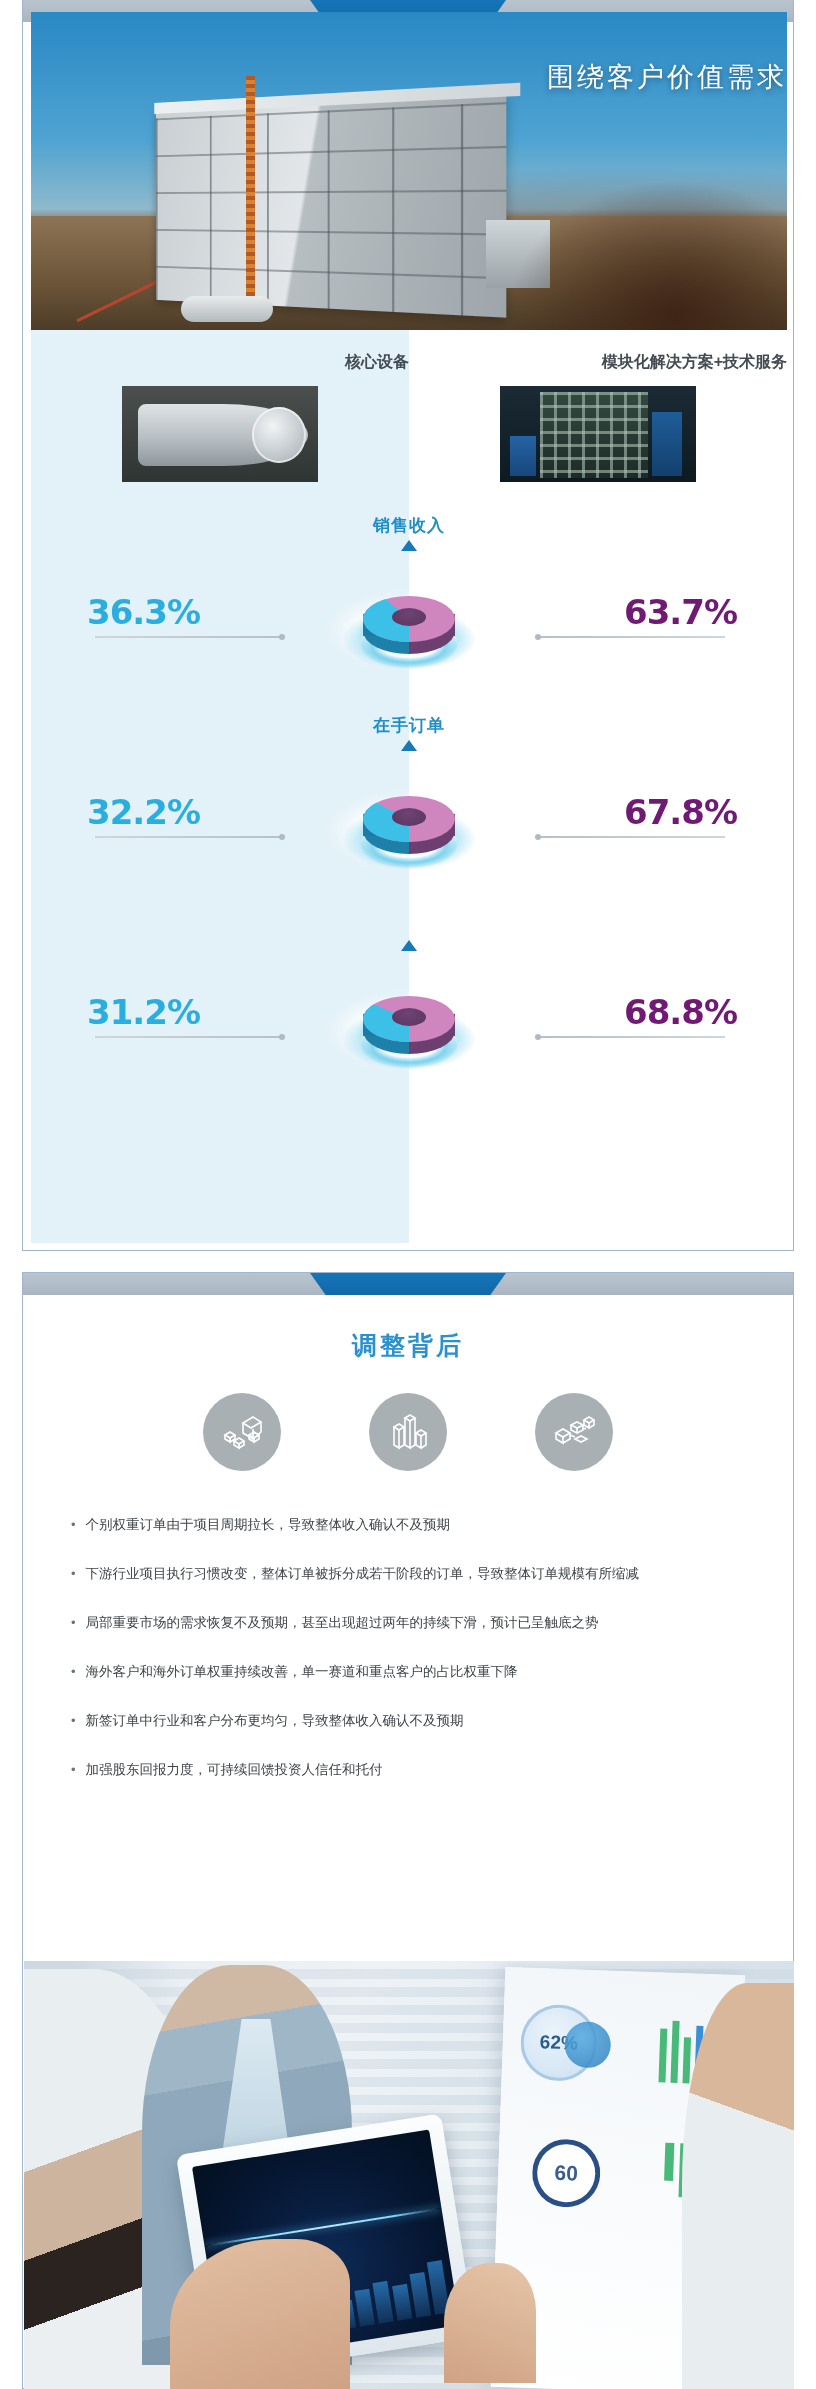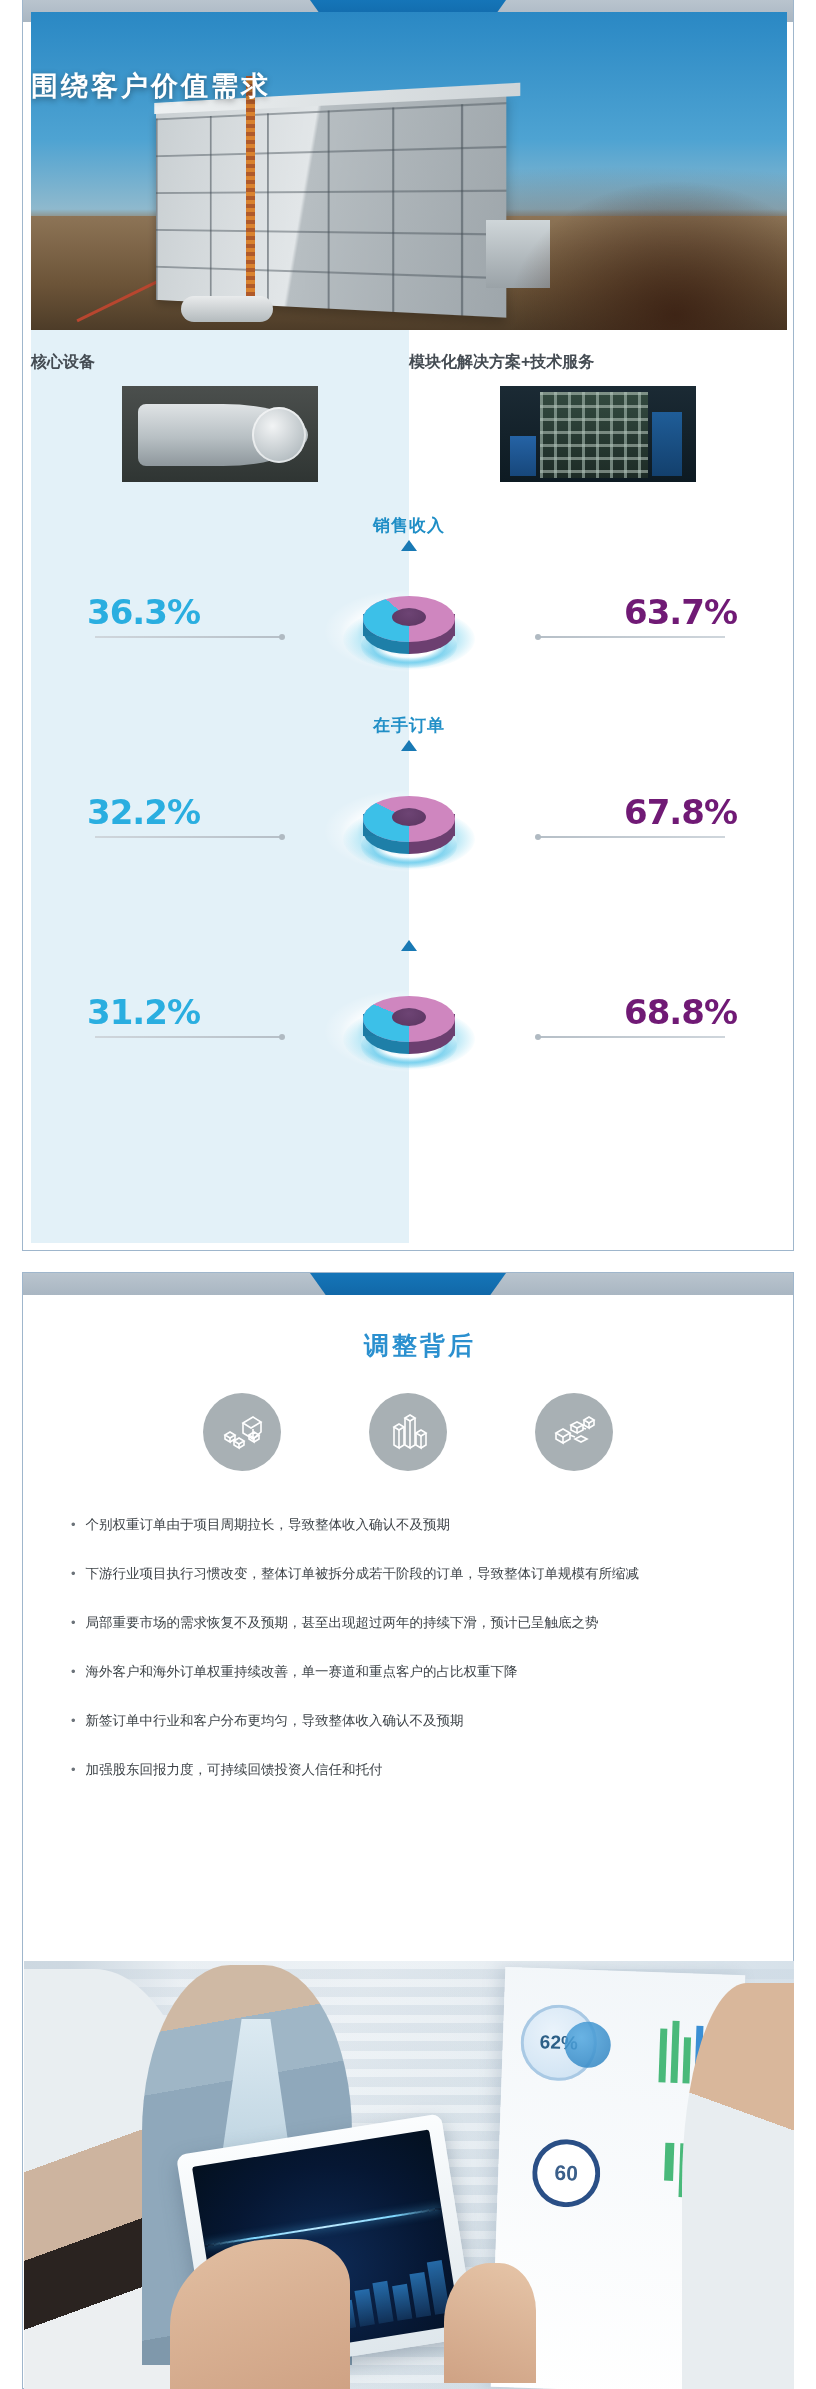--- a/index.html
+++ b/index.html
@@ -77,22 +77,22 @@
   }
   .hero .crane {
     position:absolute; left:40px; bottom:34px; width:120px; height:3px;
     background:#b8462f; transform: rotate(-26deg);
   }
   .hero .dark {
     position:absolute; right:0; bottom:0; width:280px; height:150px;
     background: radial-gradient(ellipse at 60% 90%, rgba(60,34,20,.92), rgba(60,34,20,0) 70%);
   }
   .hero-title {
-    position:absolute; left:0; top:56px; width:100%; text-align:left;
-    color:#ffffff; font-size:27px; font-weight:700; letter-spacing:3px;
+    position:absolute; left:0; top:47px; width:100%; text-align:right;
+    color:#ffffff; font-size:27px; font-weight:400; letter-spacing:3px;
     text-shadow: 0 2px 6px rgba(0,0,0,.42);
   }
   .hero-sub {
     position:absolute; right:36px; top:170px; text-align:right;
     color:#ffffff; font-size:25px; font-weight:700; line-height:1.45;
     letter-spacing:2px; text-shadow:0 2px 6px rgba(0,0,0,.5);
   }
 
   
   .split {
@@ -106,21 +106,21 @@
     position:absolute; right:0; top:0; width:50%; height:100%;
     background:#ffffff;
   }
   .split .seam {
     position:absolute; left:50%; top:0; width:2px; height:100%;
     background: linear-gradient(rgba(255,255,255,.0), rgba(255,255,255,.95) 18%, rgba(255,255,255,.95) 82%, rgba(255,255,255,0));
   }
 
   .seg-head {
     position:absolute; top:22px; width:50%;
-    text-align:left; color:#444b52; font-size:16px; font-weight:700;
+    text-align:right; color:#444b52; font-size:16px; font-weight:700;
   }
   .seg-head.l { left:0; }
   .seg-head.r { left:50%; }
 
   .seg-photo {
     position:absolute; top:56px; width:196px; height:96px; overflow:hidden;
     border:0;
   }
   .seg-photo.l { left:calc(25% - 98px); background: linear-gradient(#4b4f4d,#2f3533); }
   .seg-photo.r { left:calc(75% - 98px); background: linear-gradient(#1b2a34,#0d1a22); }
@@ -234,21 +234,21 @@
     content:""; position:absolute; left:-2px; top:-2px; width:6px; height:6px;
     border-radius:50%; background:#b0bac2;
   }
 
   
   .card2 {
     position:absolute; left:22px; top:1272px; width:772px; height:1117px;
     background:#ffffff; border:1px solid #9fb6cc;
   }
   .c2-title {
-    position:absolute; left:12px; top:56px; width:100%; text-align:center;
+    position:absolute; left:0; top:56px; width:100%; text-align:center;
     color:#2b90cf; font-size:25px; font-weight:700; letter-spacing:3px;
   }
   .icons {
     position:absolute; left:0; top:120px; width:100%;
     display:flex; justify-content:center; gap:88px;
   }
   .icirc {
     width:78px; height:78px; border-radius:50%;
     background:#a8b0b4;
     display:flex; align-items:center; justify-content:center;

